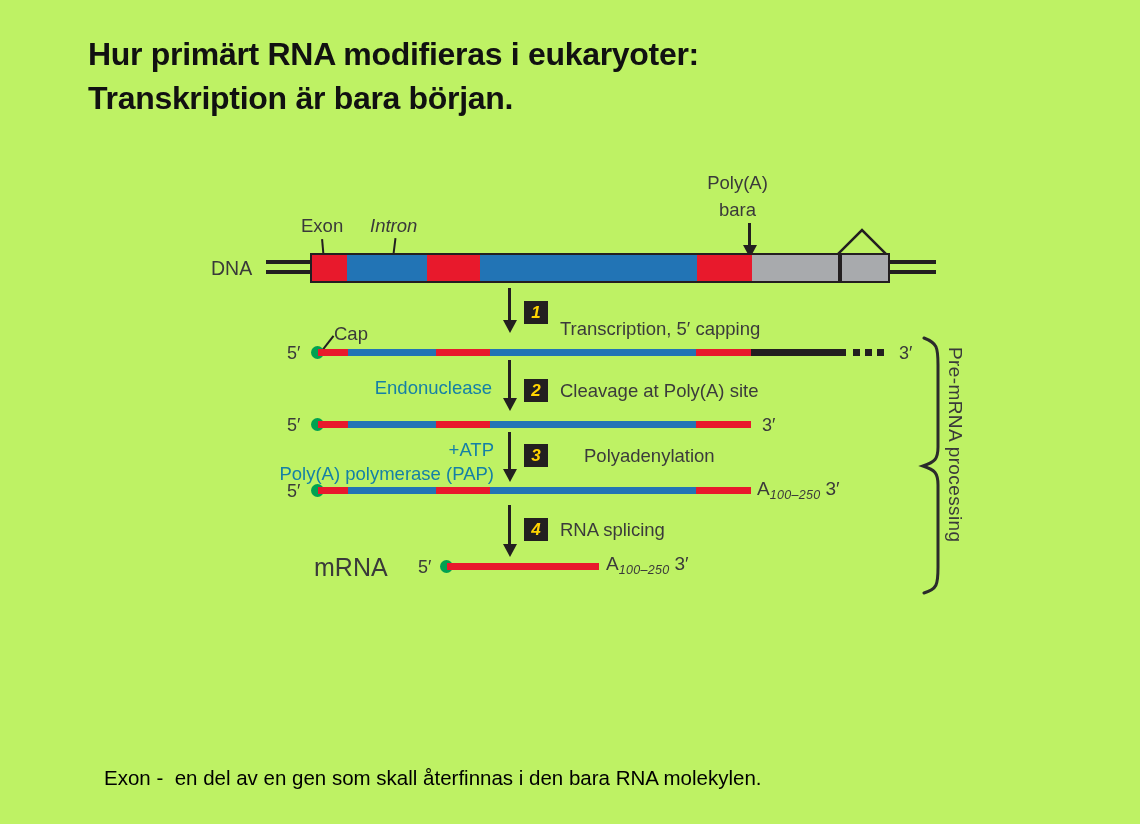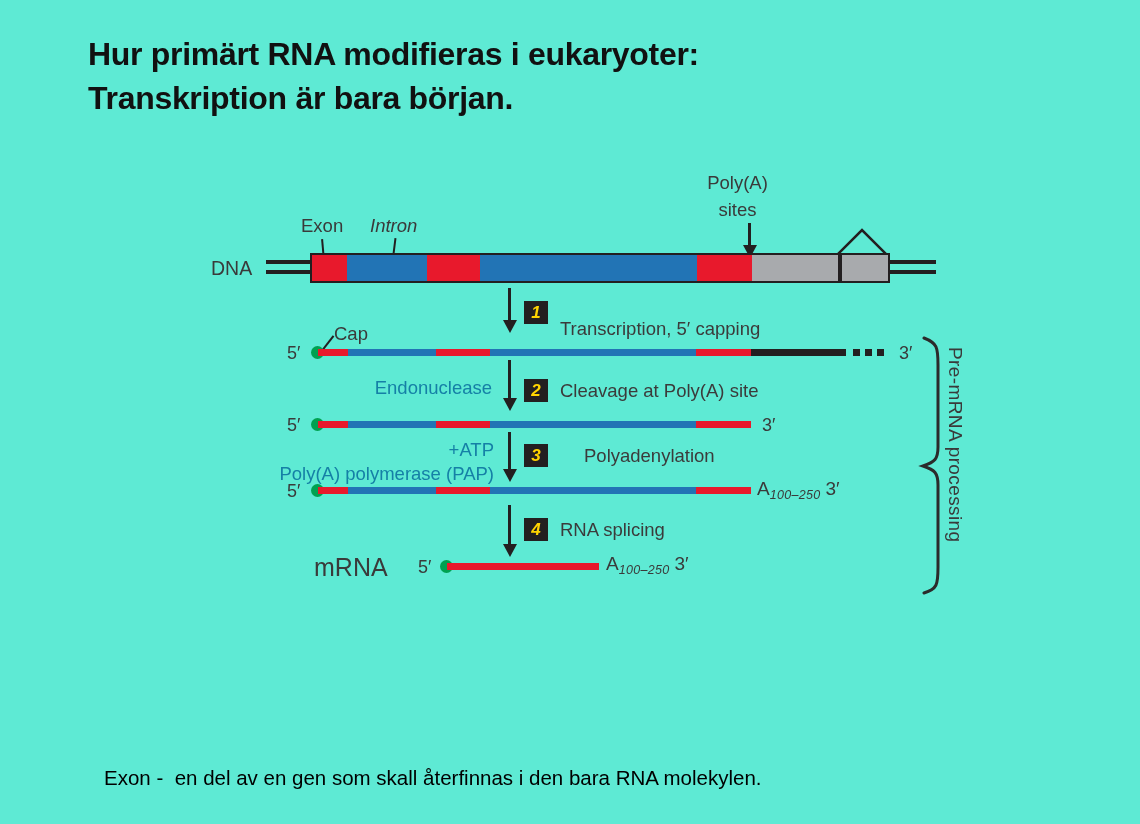--- a/index.html
+++ b/index.html
@@ -1,16 +1,16 @@
 <!DOCTYPE html>
 <html style="--exon_red: #e8192c; --intron_blue: #2274b5; --downstream_gray: #a8aaad; --cap_green: #00a151; --enzyme_teal: #1580a6; --badge_bg: #231f20; --badge_yellow: #ffd400; --strand_black: #231f20;"><head>
 <meta charset="utf-8">
 <style>
   html,body{margin:0;padding:0;background:#fff;}
-  .slide{position:relative;width:1140px;height:824px;background:#5eead4;overflow:hidden;
+  .slide{position:relative;width:1140px;height:824px;background:#bef264;overflow:hidden;
          font-family:"Liberation Sans",sans-serif;}
 
   
   .title{position:absolute;left:88px;top:32px;font-size:32px;line-height:44px;font-weight:600;
          color:#111;letter-spacing:-0.3px;}
 
   
   .flbl{position:absolute;font-size:18.5px;color:#3a3a3a;line-height:24px;}
 
   
@@ -91,21 +91,21 @@
     <div>Transkription är bara början.</div>
   </div>
 
   <div class="flbl exon-lbl">Exon</div>
   <div class="flbl intron-lbl">Intron</div>
   <div class="tick exon-tick"></div>
   <div class="tick intron-tick"></div>
 
   <div class="flbl polya-lbl">
     <div>Poly(A)</div>
-    <div>sites</div>
+    <div>bara</div>
   </div>
   <div class="varrow polya-arrow"></div>
 
   <svg class="term-caret" width="60" height="32">
     <polyline points="3,30 30,3 57,30" fill="none" stroke="#231f20" stroke-width="2.5"></polyline>
   </svg>
 
   <div class="flbl dna-lbl">DNA</div>
   <div class="dl dl-l1"></div>
   <div class="dl dl-l2"></div>

